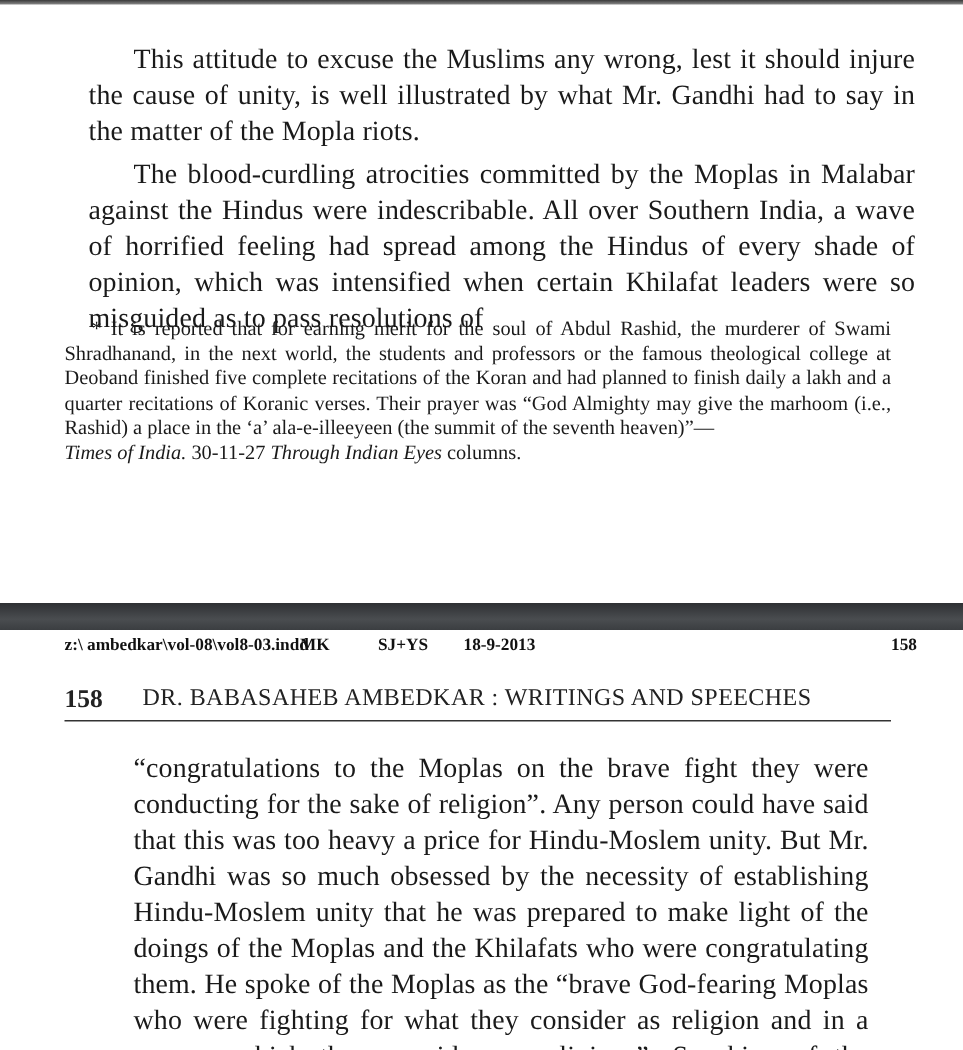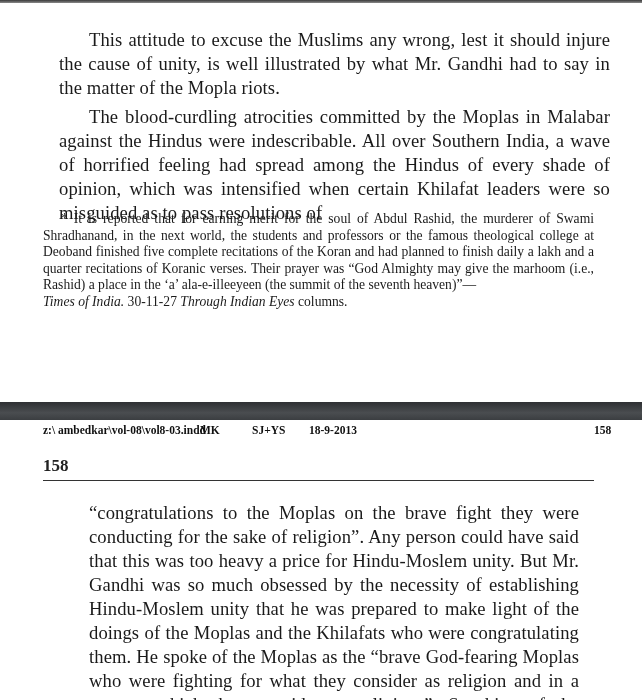--- a/index.html
+++ b/index.html
@@ -67,16 +67,17 @@
 <div class="slug">
   <span style="left:0">z:\ ambedkar\vol-08\vol8-03.indd</span>
   <span style="left:157px">MK</span>
   <span style="left:209px">SJ+YS</span>
   <span style="left:266px">18-9-2013</span>
   <span style="left:551px">158</span>
 </div>
 
 <div class="running-head">
   <span class="pg">158</span>
+  <span class="title">DR. BABASAHEB AMBEDKAR : WRITINGS AND SPEECHES</span>
 </div>
 <div class="head-rule"></div>
 
 <p class="para" id="p3"><span>“congratulations to the Moplas on the brave fight they were conducting for the sake of religion”. Any person could have said that this was too heavy a price for Hindu-Moslem unity. But Mr. Gandhi was so much obsessed by the necessity of establishing Hindu-Moslem unity that he was prepared to make light of the doings of the Moplas and the Khilafats who were congratulating them. He spoke of the Moplas as the “brave God-fearing Moplas who were fighting for what they consider as religion and in a manner which they consider as religious”. Speaking of the Muslim silence over the Mopla atrocities Mr. Gandhi told the Hindus :</span></p>
 
 </body></html>

